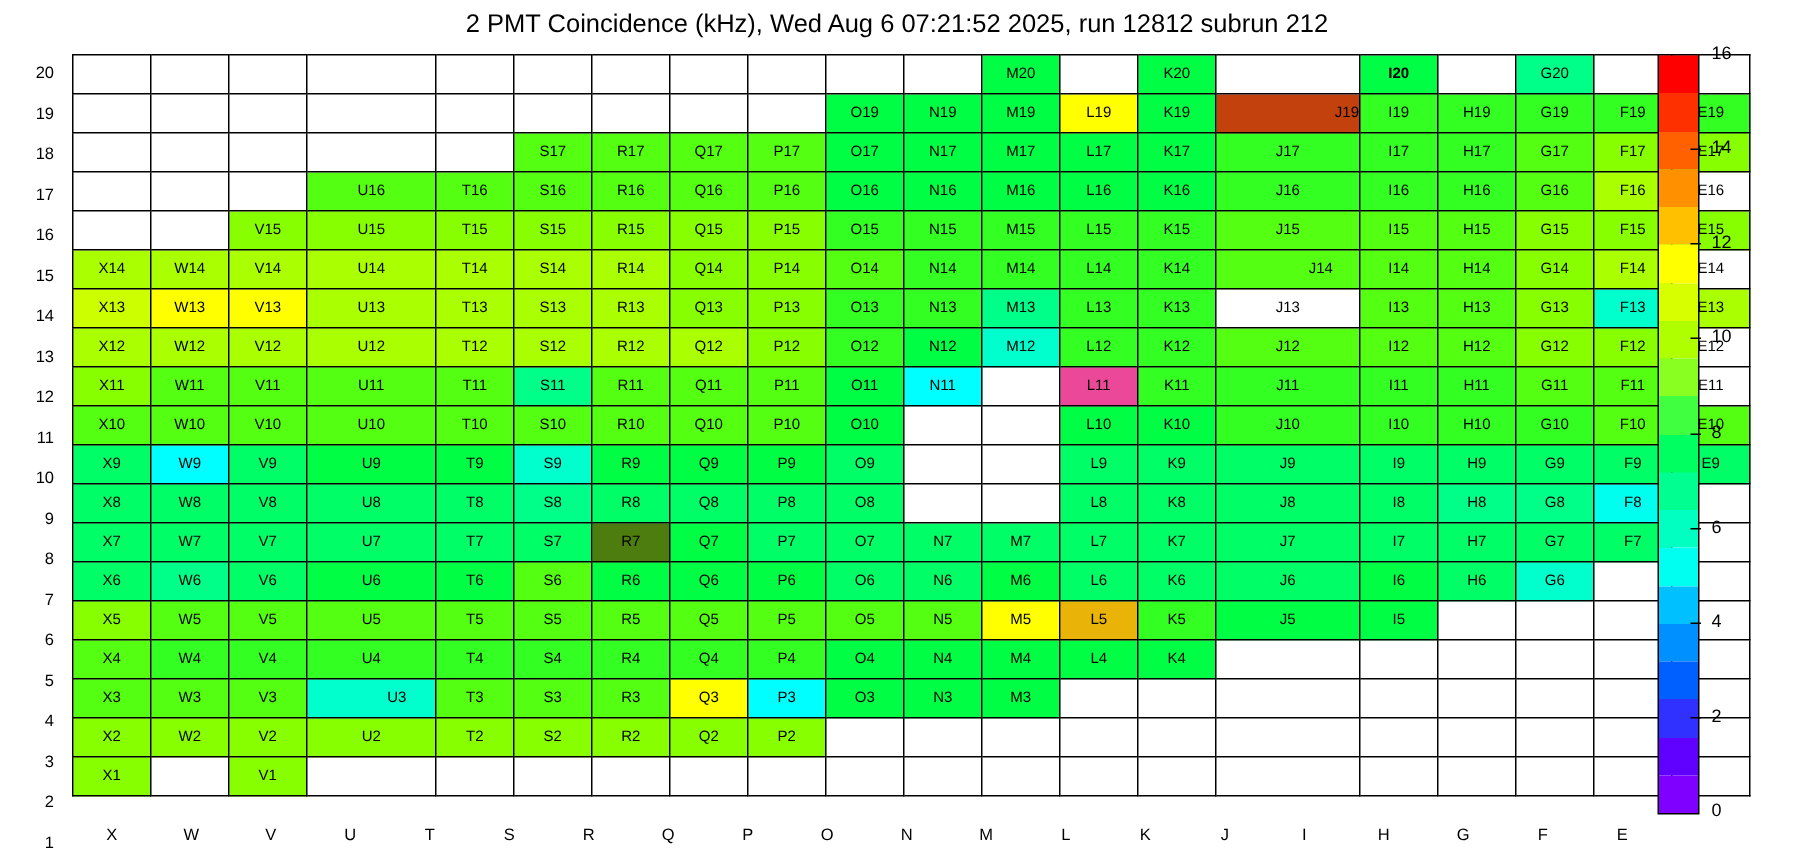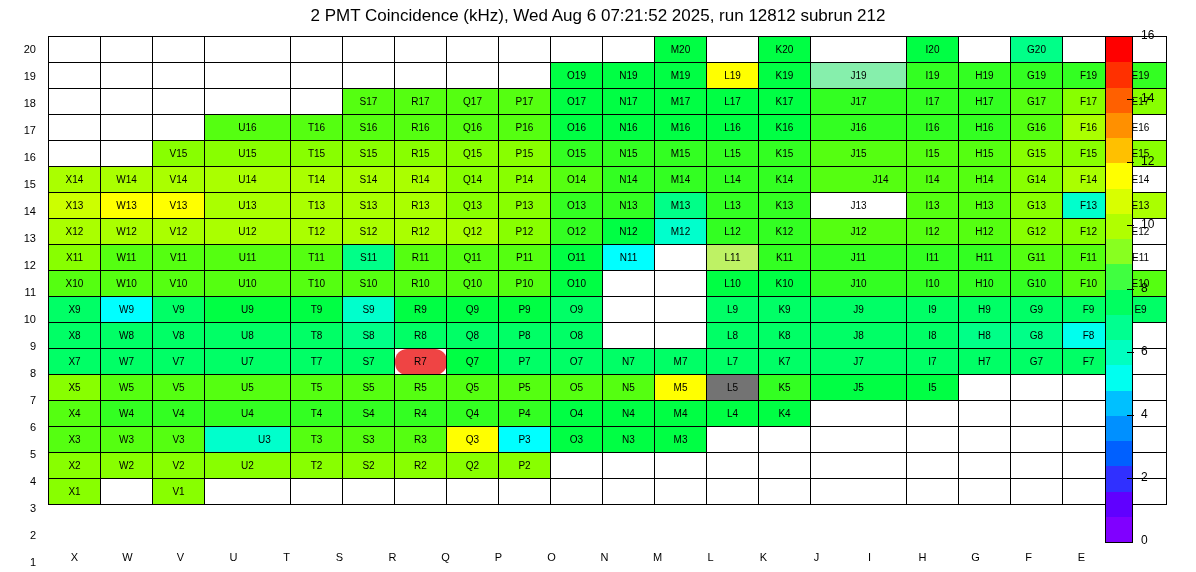--- a/index.html
+++ b/index.html
@@ -93,42 +93,42 @@
             <td class="empty"></td>
             <td class="empty"></td>
             <td class="empty"></td>
             <td class="empty"></td>
             <td class="empty"></td>
             <td class="empty"></td>
             <td style="background: rgb(0, 255, 68);">M20</td>
             <td class="empty"></td>
             <td style="background: rgb(0, 255, 68);">K20</td>
             <td class="empty"></td>
-            <td style="background: rgb(0, 255, 68);">I20</td>
+            <td style="background: rgb(0, 255, 68); font-weight: bold;">I20</td>
             <td class="empty"></td>
             <td style="background: rgb(0, 255, 136);">G20</td>
             <td class="empty"></td>
             <td class="empty"></td>
           </tr>
           <tr>
             <td class="empty"></td>
             <td class="empty"></td>
             <td class="empty"></td>
             <td class="empty"></td>
             <td class="empty"></td>
             <td class="empty"></td>
             <td class="empty"></td>
             <td class="empty"></td>
             <td class="empty"></td>
             <td style="background: rgb(0, 255, 68);">O19</td>
             <td style="background: rgb(0, 255, 68);">N19</td>
             <td style="background: rgb(0, 255, 68);">M19</td>
             <td style="background: rgb(255, 255, 0);">L19</td>
             <td style="background: rgb(0, 255, 68);">K19</td>
-            <td style="background: #86efac;">J19</td>
+            <td style="background: #c2410c; text-align: right;">J19</td>
             <td style="background: rgb(51, 255, 34);">I19</td>
             <td style="background: rgb(51, 255, 34);">H19</td>
             <td style="background: rgb(51, 255, 34);">G19</td>
             <td style="background: rgb(51, 255, 34);">F19</td>
             <td style="background: rgb(51, 255, 34);">E19</td>
           </tr>
           <tr>
             <td class="empty"></td>
             <td class="empty"></td>
             <td class="empty"></td>
@@ -266,21 +266,21 @@
             <td style="background: rgb(85, 255, 17);">V11</td>
             <td style="background: rgb(85, 255, 17);">U11</td>
             <td style="background: rgb(85, 255, 17);">T11</td>
             <td style="background: rgb(0, 255, 136);">S11</td>
             <td style="background: rgb(85, 255, 17);">R11</td>
             <td style="background: rgb(85, 255, 17);">Q11</td>
             <td style="background: rgb(85, 255, 17);">P11</td>
             <td style="background: rgb(0, 255, 68);">O11</td>
             <td style="background: rgb(0, 255, 255);">N11</td>
             <td class="empty"></td>
-            <td style="background: #bef264;">L11</td>
+            <td style="background: #ec4899;">L11</td>
             <td style="background: rgb(51, 255, 34);">K11</td>
             <td style="background: rgb(51, 255, 34);">J11</td>
             <td style="background: rgb(51, 255, 34);">I11</td>
             <td style="background: rgb(51, 255, 34);">H11</td>
             <td style="background: rgb(85, 255, 17);">G11</td>
             <td style="background: rgb(85, 255, 17);">F11</td>
             <td class="empty">E11</td>
           </tr>
           <tr>
             <td style="background: rgb(85, 255, 17);">X10</td>
@@ -348,49 +348,71 @@
             <td style="background: rgb(0, 255, 238);">F8</td>
             <td class="empty"></td>
           </tr>
           <tr>
             <td style="background: rgb(0, 255, 102);">X7</td>
             <td style="background: rgb(0, 255, 102);">W7</td>
             <td style="background: rgb(0, 255, 102);">V7</td>
             <td style="background: rgb(0, 255, 102);">U7</td>
             <td style="background: rgb(0, 255, 102);">T7</td>
             <td style="background: rgb(0, 255, 102);">S7</td>
-            <td style="background: #ef4444; border-radius: 12px;">R7</td>
+            <td style="background: #4d7c0f;">R7</td>
             <td style="background: rgb(0, 255, 68);">Q7</td>
             <td style="background: rgb(0, 255, 102);">P7</td>
             <td style="background: rgb(0, 255, 102);">O7</td>
             <td style="background: rgb(0, 255, 102);">N7</td>
             <td style="background: rgb(0, 255, 102);">M7</td>
             <td style="background: rgb(0, 255, 102);">L7</td>
             <td style="background: rgb(0, 255, 102);">K7</td>
             <td style="background: rgb(0, 255, 102);">J7</td>
             <td style="background: rgb(0, 255, 102);">I7</td>
             <td style="background: rgb(0, 255, 102);">H7</td>
             <td style="background: rgb(0, 255, 102);">G7</td>
             <td style="background: rgb(0, 255, 102);">F7</td>
             <td class="empty"></td>
           </tr>
           <tr>
+            <td style="background: rgb(0, 255, 102);">X6</td>
+            <td style="background: rgb(0, 255, 136);">W6</td>
+            <td style="background: rgb(0, 255, 102);">V6</td>
+            <td style="background: rgb(0, 255, 68);">U6</td>
+            <td style="background: rgb(0, 255, 68);">T6</td>
+            <td style="background: rgb(85, 255, 17);">S6</td>
+            <td style="background: rgb(0, 255, 68);">R6</td>
+            <td style="background: rgb(0, 255, 68);">Q6</td>
+            <td style="background: rgb(0, 255, 68);">P6</td>
+            <td style="background: rgb(0, 255, 102);">O6</td>
+            <td style="background: rgb(0, 255, 102);">N6</td>
+            <td style="background: rgb(0, 255, 68);">M6</td>
+            <td style="background: rgb(0, 255, 102);">L6</td>
+            <td style="background: rgb(0, 255, 102);">K6</td>
+            <td style="background: rgb(0, 255, 102);">J6</td>
+            <td style="background: rgb(0, 255, 68);">I6</td>
+            <td style="background: rgb(0, 255, 102);">H6</td>
+            <td style="background: rgb(0, 255, 204);">G6</td>
+            <td class="empty"></td>
+            <td class="empty"></td>
+          </tr>
+          <tr>
             <td style="background: rgb(136, 255, 0);">X5</td>
             <td style="background: rgb(85, 255, 17);">W5</td>
             <td style="background: rgb(85, 255, 17);">V5</td>
             <td style="background: rgb(85, 255, 17);">U5</td>
             <td style="background: rgb(85, 255, 17);">T5</td>
             <td style="background: rgb(85, 255, 17);">S5</td>
             <td style="background: rgb(85, 255, 17);">R5</td>
             <td style="background: rgb(85, 255, 17);">Q5</td>
             <td style="background: rgb(85, 255, 17);">P5</td>
             <td style="background: rgb(85, 255, 17);">O5</td>
             <td style="background: rgb(85, 255, 17);">N5</td>
             <td style="background: rgb(255, 255, 0);">M5</td>
-            <td style="background: #737373;">L5</td>
+            <td style="background: #eab308;">L5</td>
             <td style="background: rgb(51, 255, 34);">K5</td>
             <td style="background: rgb(0, 255, 68);">J5</td>
             <td style="background: rgb(0, 255, 68);">I5</td>
             <td class="empty"></td>
             <td class="empty"></td>
             <td class="empty"></td>
             <td class="empty"></td>
           </tr>
           <tr>
             <td style="background: rgb(85, 255, 17);">X4</td>

